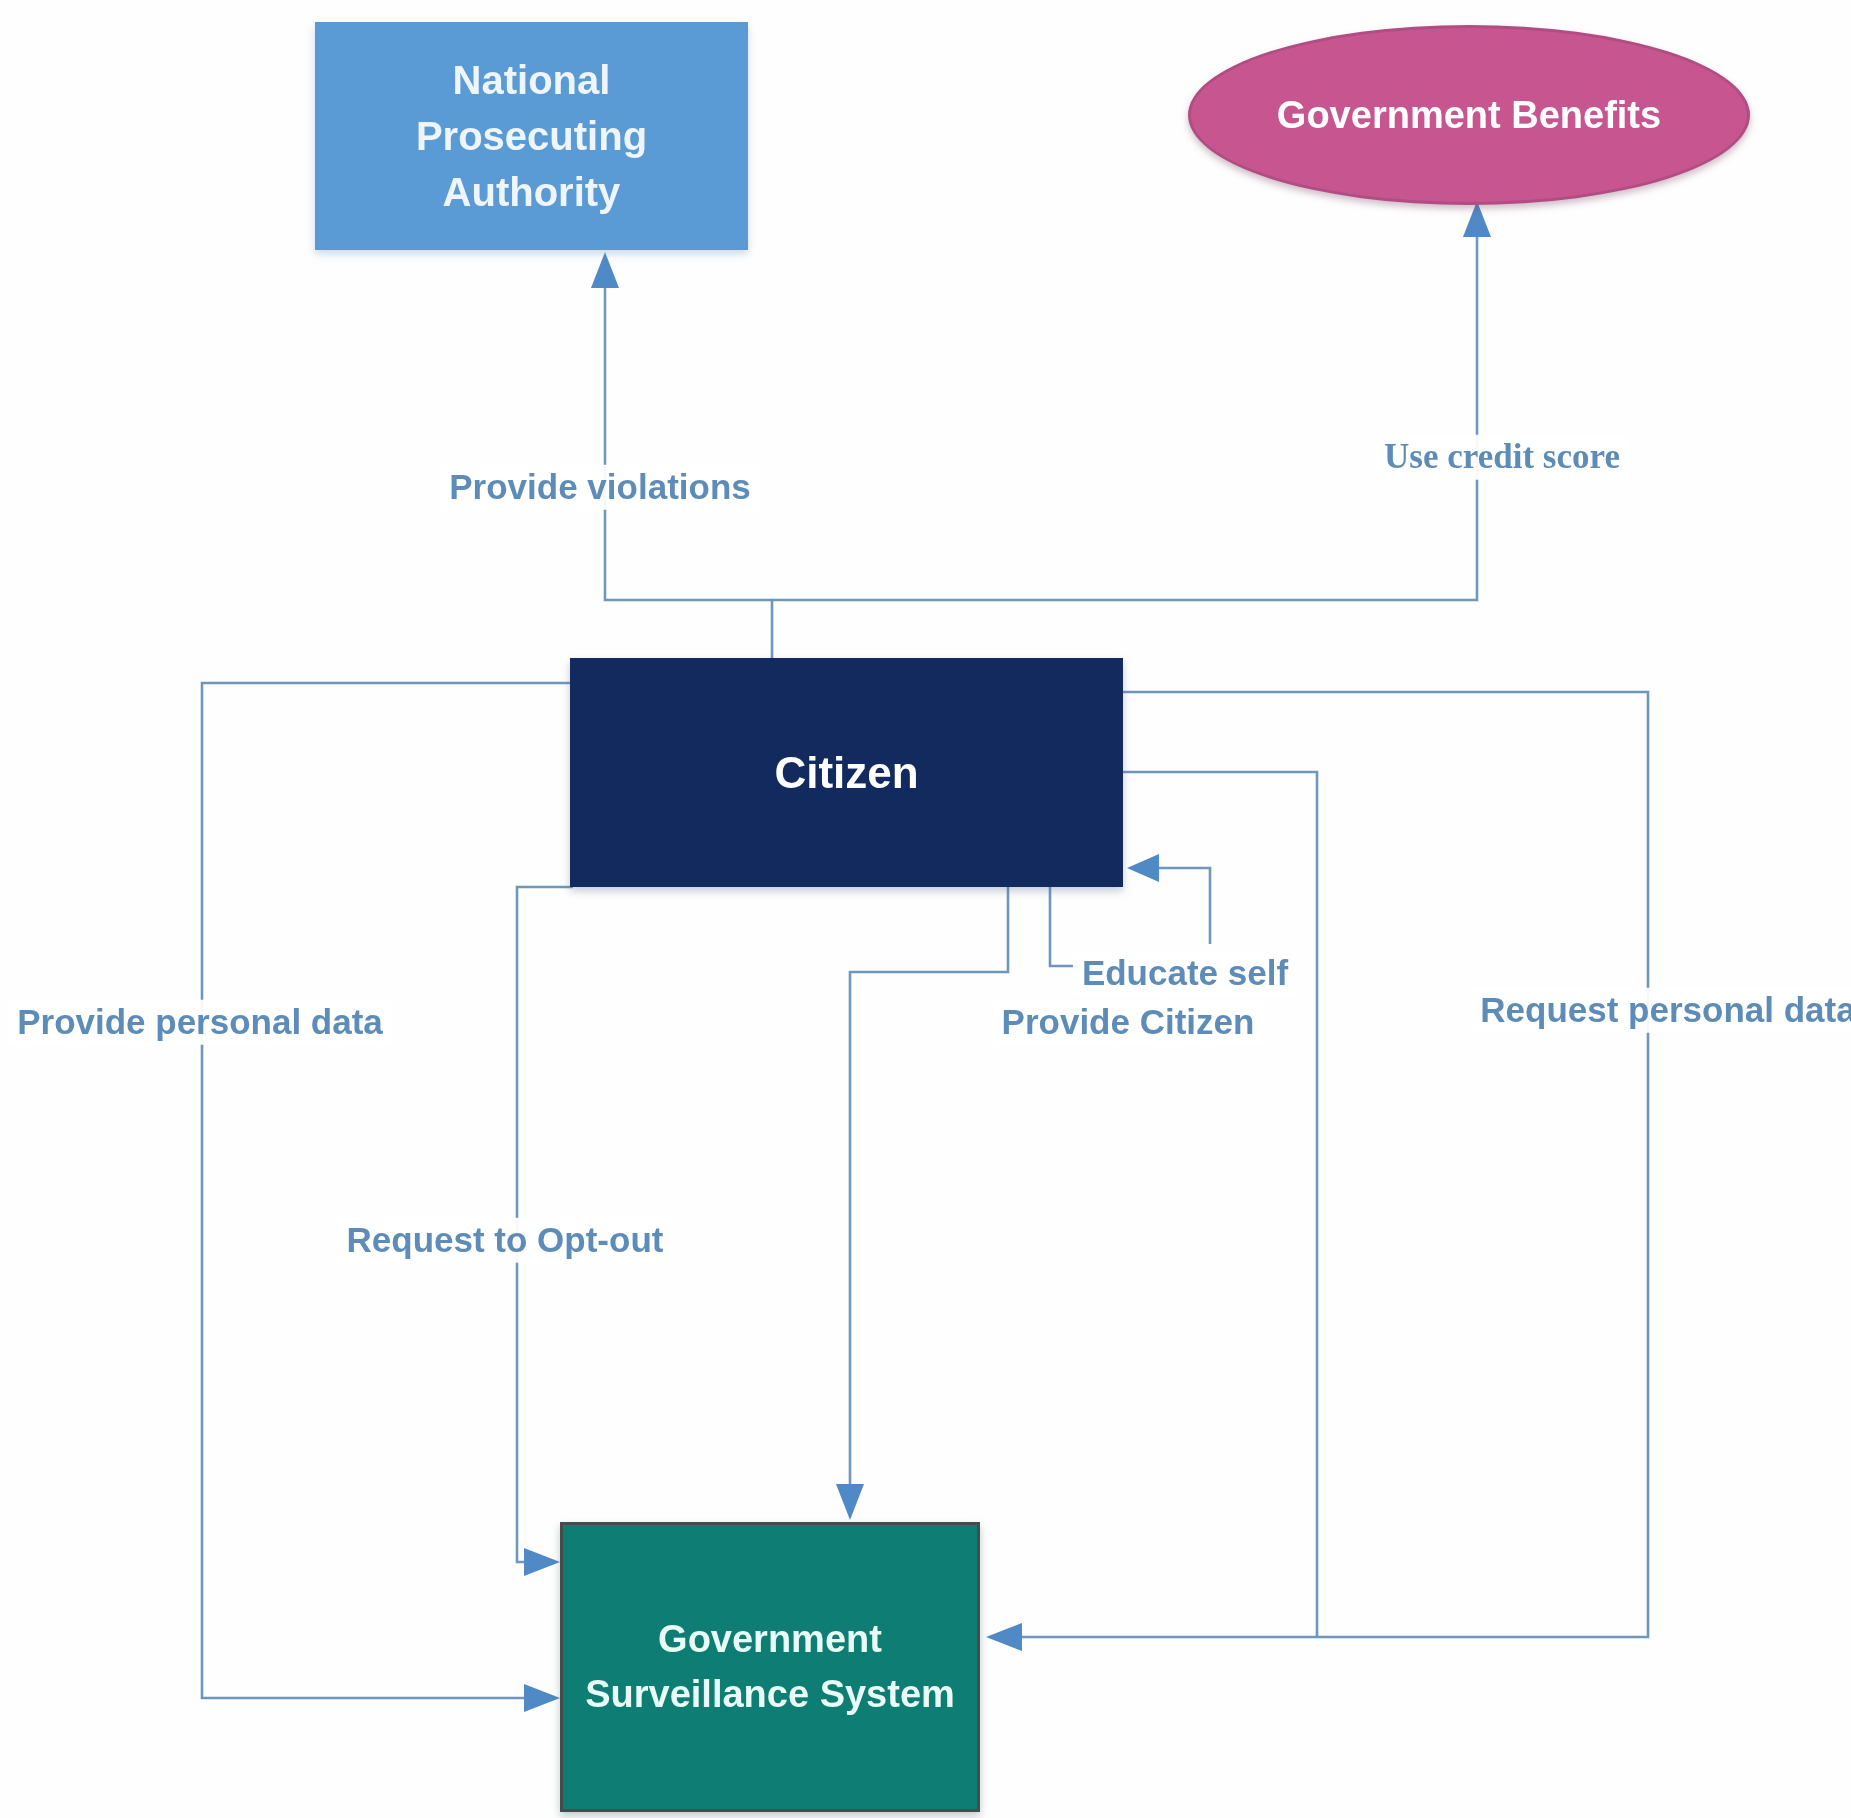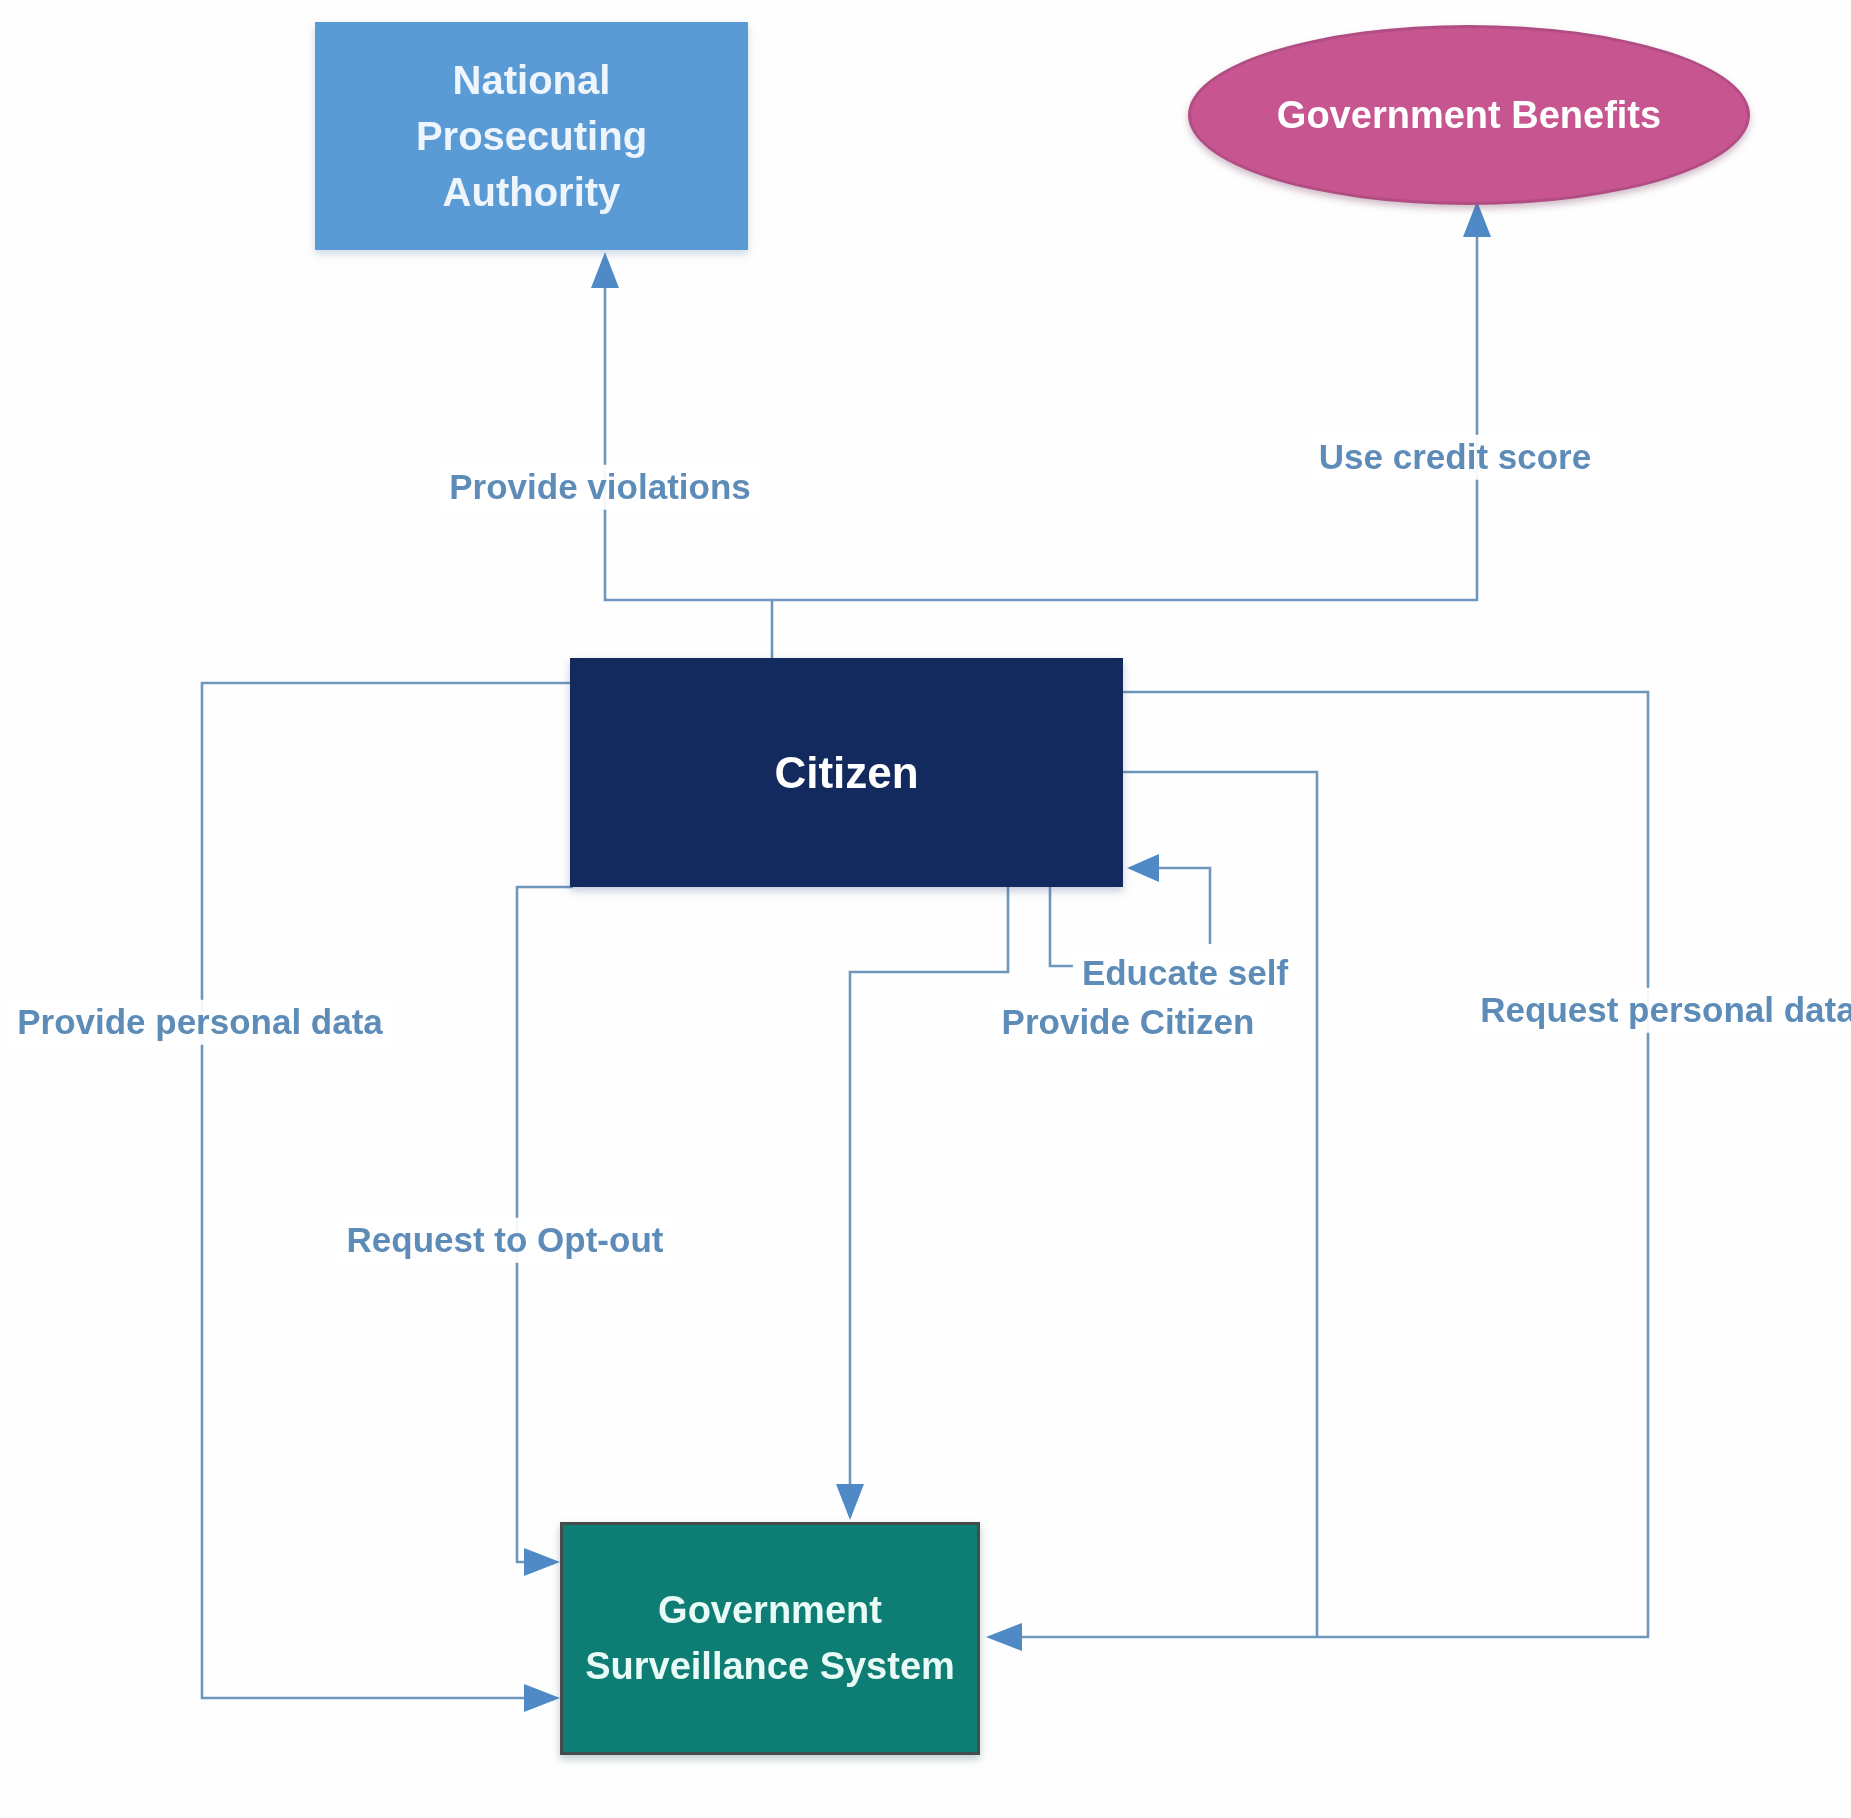--- a/index.html
+++ b/index.html
@@ -58,21 +58,21 @@
     font-size: 38px;
     box-shadow: 0 4px 7px rgba(120,70,100,0.35);
   }
   .node-citizen {
     left: 570px; top: 658px; width: 553px; height: 229px;
     background: var(--citizen_fill, #122a5e);
     font-size: 44px;
     box-shadow: 0 4px 8px rgba(90,110,150,0.35);
   }
   .node-gss {
-    left: 560px; top: 1522px; width: 420px; height: 233px;
+    left: 560px; top: 1522px; width: 420px; height: 290px;
     background: var(--gss_fill, #0e7d73);
     border: 3px solid var(--gss_border, #454c4e);
     color: #e9fbf6;
     font-size: 38px;
     line-height: 1.45;
     padding: 16px 14px;
     box-shadow: 0 4px 8px rgba(80,110,110,0.35);
   }
   .edge-label {
     position: absolute;
@@ -145,21 +145,21 @@
   <div class="node node-citizen">
     <span>Citizen</span>
   </div>
 
   <div class="node node-gss">
     <span>Government Surveillance System</span>
   </div>
 
   <div class="edge-label" style="left:600px; top:487px;">Provide violations</div>
 
-  <div class="edge-label" style="left:1455px; top:457px;">Use credit score</div>
+  <div class="edge-label" style="left:1502px; top:457px;font-family:Liberation Serif, serif;">Use credit score</div>
 
   <div class="edge-label" style="left:1185px; top:973px;">Educate self</div>
 
   <div class="edge-label" style="left:200px; top:1022px;text-align:center;">Provide personal data</div>
 
   <div class="edge-label" style="left:505px; top:1240px;">Request to Opt-out</div>
 
 
   <div class="edge-label" style="left:1128px; top:1022px;">Provide Citizen</div>
 

